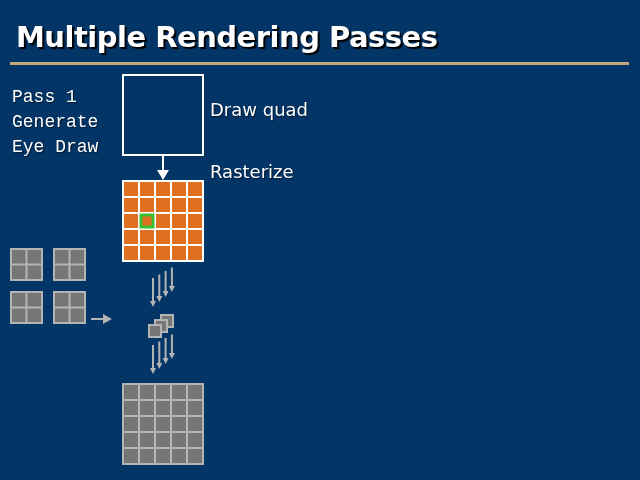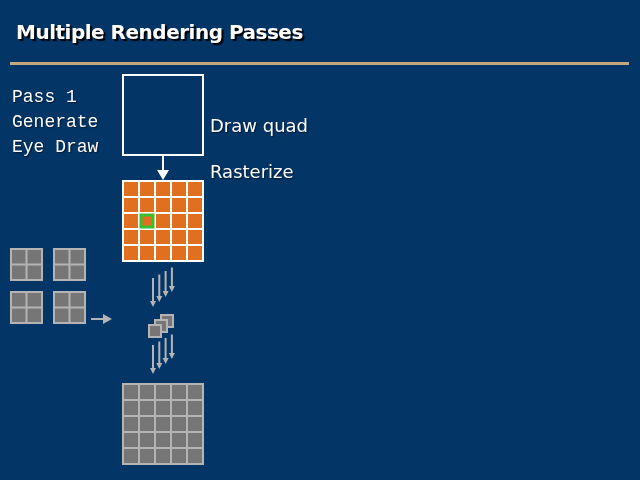--- a/index.html
+++ b/index.html
@@ -1,35 +1,35 @@
 <!DOCTYPE html>
 <html><head>
 <meta charset="utf-8">
 <style>
   html, body { margin:0; padding:0; }
   body { width:640px; height:480px; background:#033567; position:relative; overflow:hidden;
          font-family:"DejaVu Sans", sans-serif; color:#ffffff; }
-  .title { position:absolute; left:16px; top:20px; font-size:20px; font-weight:bold;
+  .title { position:absolute; left:16px; top:20px; font-size:29px; font-weight:bold;
            letter-spacing:-0.5px; text-shadow:2px 2px 1px #000;text-align:center; }
   .rule { position:absolute; left:10px; top:62px; width:619px; height:3px; background:#c5a77d; }
   .label { position:absolute; font-size:18px; text-shadow:1px 1px 1px #001a33; line-height:25px; }
   #diagram { position:absolute; left:0; top:0; }
 </style>
 </head>
 <body>
 
 <div class="title">Multiple Rendering Passes</div>
 <div class="rule"></div>
 
 <div class="label" style="left:12px; top:85px;font-family:Liberation Mono, monospace;">
   <div>Pass 1</div>
   <div>Generate</div>
   <div>Eye Draw</div>
 </div>
-<div class="label" style="left:210px; top:97px;margin-top:16px;">Draw quad</div>
+<div class="label" style="left:210px; top:97px;">Draw quad</div>
 <div class="label" style="left:210px; top:159px;text-align:center;">Rasterize</div>
 
 <svg id="diagram" width="640" height="480">
   <rect x="123" y="75" width="80" height="80" fill="none" stroke="#ffffff" stroke-width="2"></rect>
   <g>
     <line x1="163" y1="156" x2="163" y2="172" stroke="#ffffff" stroke-width="2"></line>
     <polygon points="157,170 169,170 163,180" fill="#ffffff"></polygon>
   </g>
   <g id="raster-grid">
       <rect x="122" y="180" width="82" height="82" fill="#ffffff"></rect>

